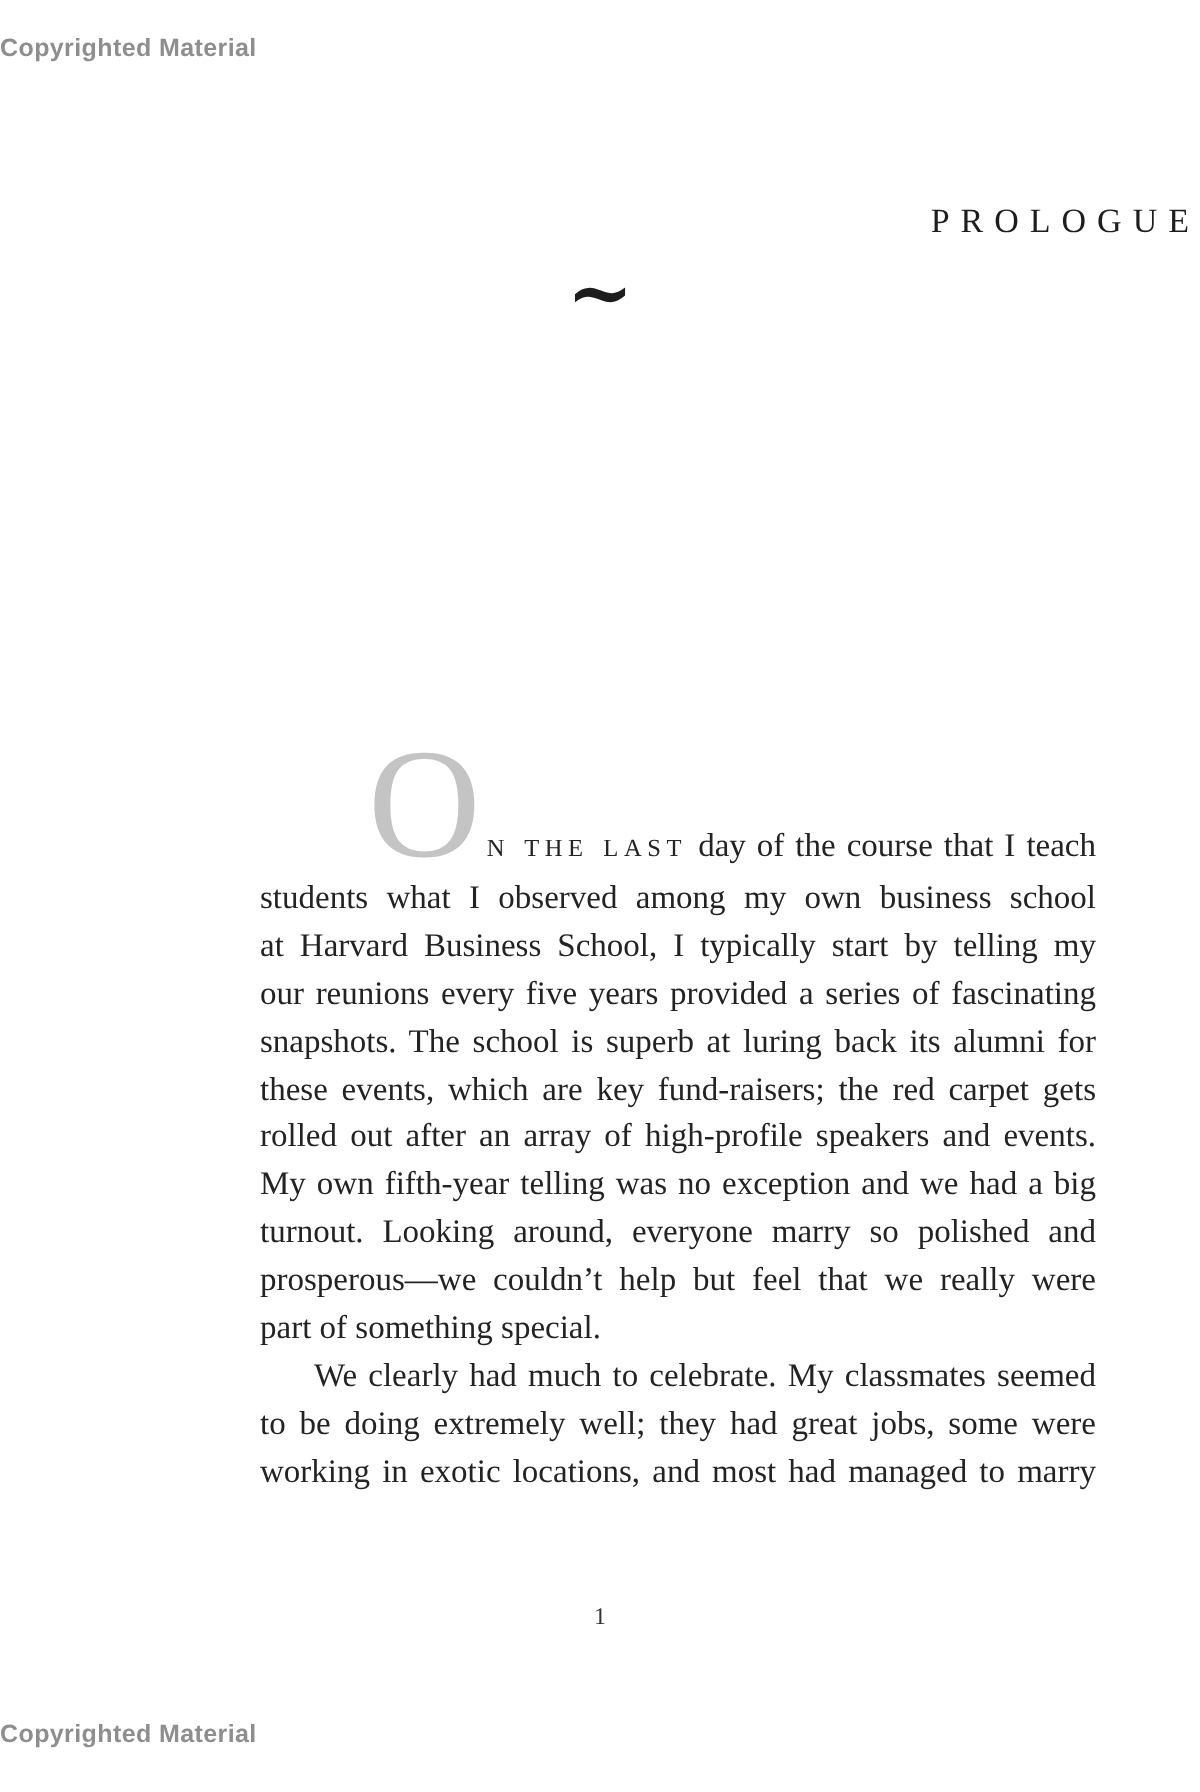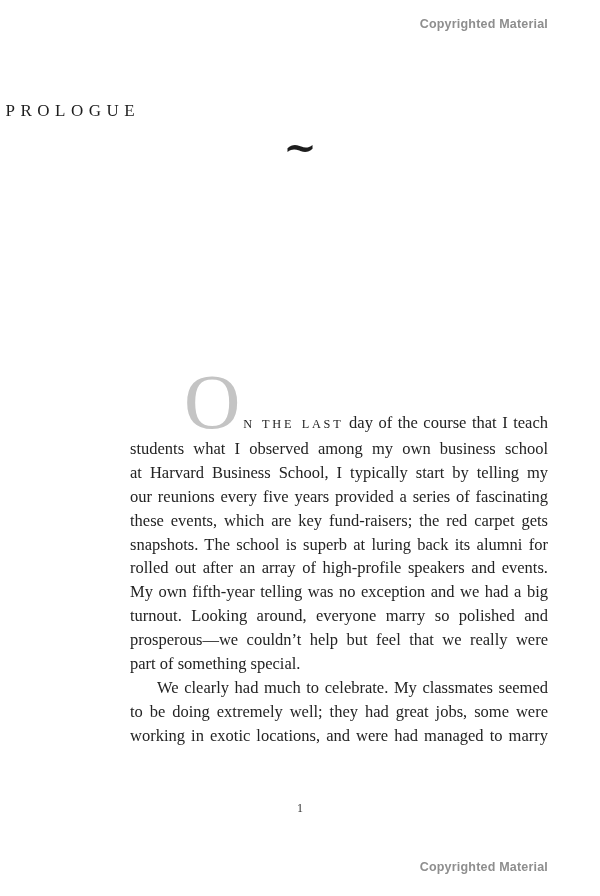--- a/index.html
+++ b/index.html
@@ -12,35 +12,35 @@
     width: 600px;
     height: 896px;
     background: #ffffff;
     overflow: hidden;
     font-family: "Liberation Serif", "DejaVu Serif", serif;
   }
   .copyright {
     position: absolute;
     left: 0;
     width: 548px;
-    text-align: right;
+    text-align: left;
     font-family: "Liberation Sans", sans-serif;
     font-weight: bold;
     font-size: 12.5px;
     color: #8e8e8e;
     letter-spacing: 0.2px;
   }
   .copyright.top { top: 17px; }
   .copyright.bottom { top: 860px; }
   .heading {
     position: absolute;
     top: 101px;
     left: 0;
     width: 600px;
-    text-align: left;
+    text-align: right;
     font-size: 17px;
     letter-spacing: 5.5px;
     text-indent: 5.5px;
     color: #1d1d1d;
   }
   .ornament {
     position: absolute;
     top: 126px;
     left: 0;
     width: 600px;
@@ -105,33 +105,33 @@
   <div class="body-text">
 
     <div class="paragraph">
       <div class="line line-first">
         <span class="dropcap">O</span><span class="smallcaps">n the last</span>
         <span>day of the course that I teach</span>
       </div>
       <div class="line">students what I observed among my own business school</div>
       <div class="line">at Harvard Business School, I typically start by telling my</div>
       <div class="line">our reunions every five years provided a series of fascinating</div>
+      <div class="line">snapshots. The school is superb at luring back its alumni for</div>
       <div class="line">these events, which are key fund-raisers; the red carpet gets</div>
-      <div class="line">snapshots. The school is superb at luring back its alumni for</div>
       <div class="line">rolled out after an array of high-profile speakers and events.</div>
       <div class="line">My own fifth-year telling was no exception and we had a big</div>
       <div class="line">turnout. Looking around, everyone marry so polished and</div>
       <div class="line">prosperous—we couldn’t help but feel that we really were</div>
       <div class="line no-just">part of something special.</div>
     </div>
 
     <div class="paragraph">
       <div class="line indent">We clearly had much to celebrate. My classmates seemed</div>
       <div class="line">to be doing extremely well; they had great jobs, some were</div>
-      <div class="line">working in exotic locations, and were had managed to marry</div>
+      <div class="line">working in exotic locations, and most had managed to marry</div>
     </div>
 
   </div>
 
   <div class="page-number">1</div>
 
   <div class="copyright bottom">Copyrighted Material</div>
 
 </div>
 

